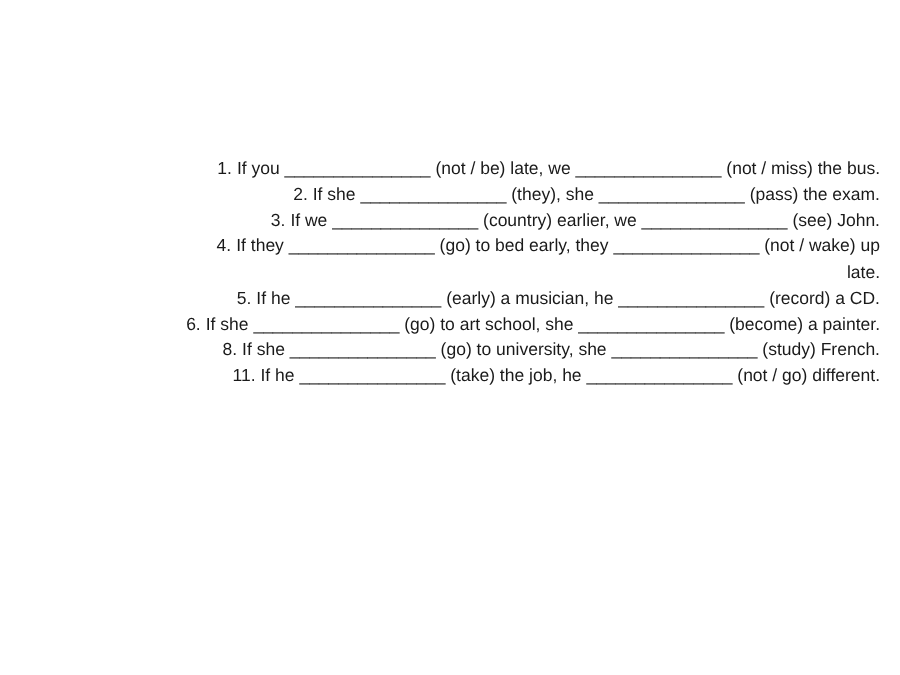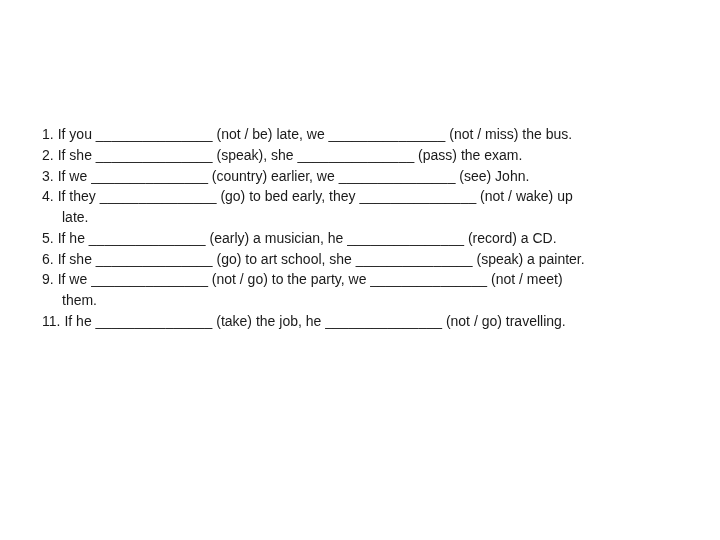--- a/index.html
+++ b/index.html
@@ -34,25 +34,24 @@
     white-space: pre-wrap;
   }
   .num {
     padding-right: 4px;
   }
 </style>
 </head>
 <body style="background: rgb(255, 255, 255);">
 
 <div class="slide">
-  <div class="exercise-list" id="exercise-list" style="color: rgb(26, 26, 26);">
+  <div class="exercise-list" id="exercise-list" style="color: rgb(26, 26, 26); text-align: right;">
       <div class="item"><span class="num">1.</span><span class="txt">If you _______________ (not / be) late, we _______________ (not / miss) the bus.</span></div>
-      <div class="item"><span class="num">2.</span><span class="txt">If she _______________ (speak), she _______________ (pass) the exam.</span></div>
+      <div class="item"><span class="num">2.</span><span class="txt">If she _______________ (they), she _______________ (pass) the exam.</span></div>
       <div class="item"><span class="num">3.</span><span class="txt">If we _______________ (country) earlier, we _______________ (see) John.</span></div>
       <div class="item"><span class="num">4.</span><span class="txt">If they _______________ (go) to bed early, they _______________ (not / wake) up
 late.</span></div>
       <div class="item"><span class="num">5.</span><span class="txt">If he _______________ (early) a musician, he _______________ (record) a CD.</span></div>
-      <div class="item"><span class="num">6.</span><span class="txt">If she _______________ (go) to art school, she _______________ (speak) a painter.</span></div>
-      <div class="item"><span class="num">9.</span><span class="txt">If we _______________ (not / go) to the party, we _______________ (not / meet)
-them.</span></div>
-      <div class="item"><span class="num">11.</span><span class="txt">If he _______________ (take) the job, he _______________ (not / go) travelling.</span></div>
+      <div class="item"><span class="num">6.</span><span class="txt">If she _______________ (go) to art school, she _______________ (become) a painter.</span></div>
+      <div class="item"><span class="num">8.</span><span class="txt">If she _______________ (go) to university, she _______________ (study) French.</span></div>
+      <div class="item"><span class="num">11.</span><span class="txt">If he _______________ (take) the job, he _______________ (not / go) different.</span></div>
     </div>
 </div>
 
 </body></html>

